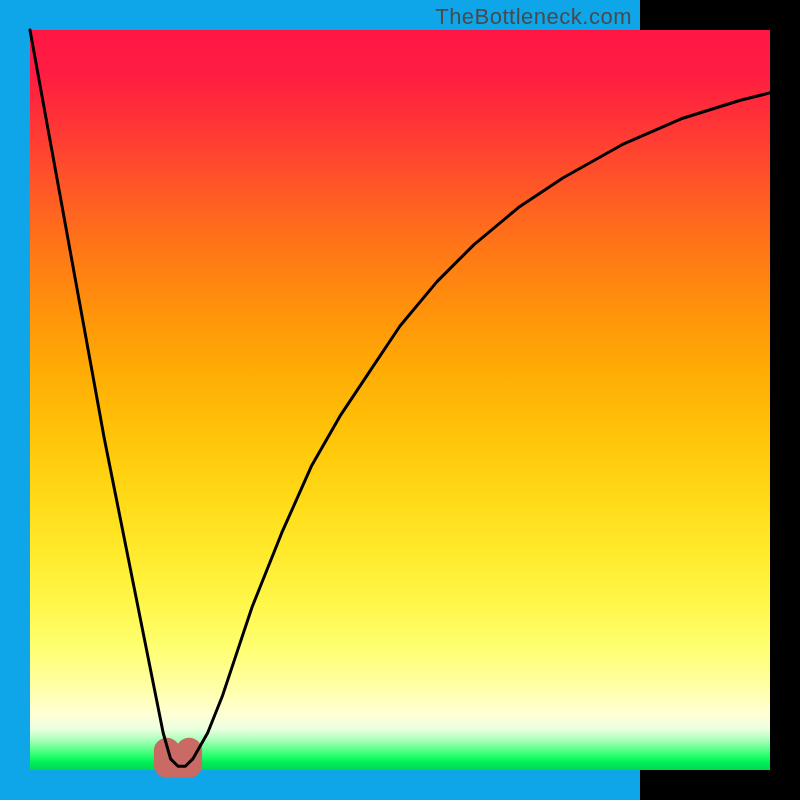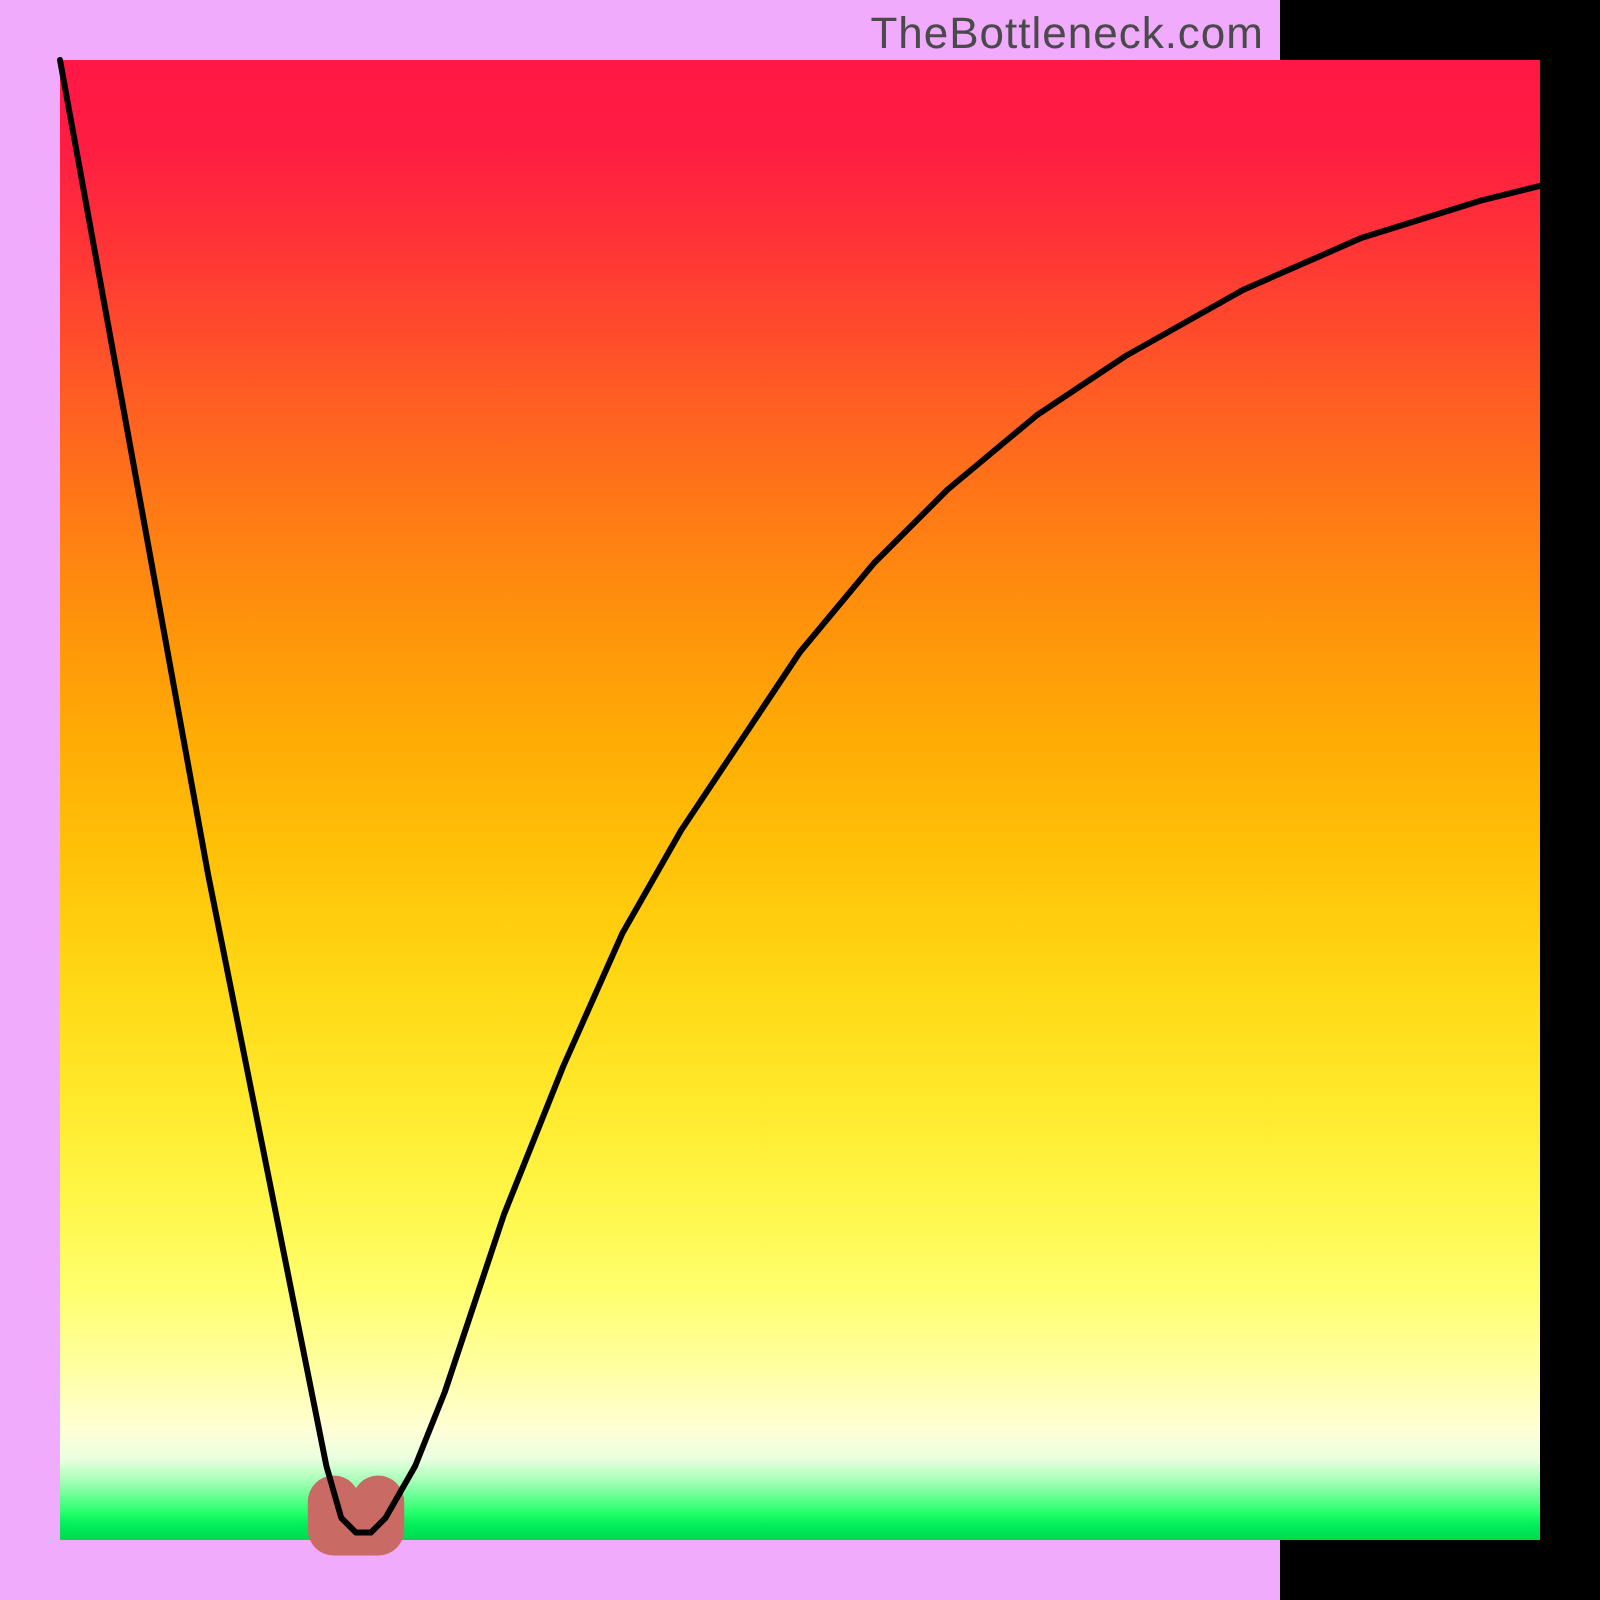--- a/index.html
+++ b/index.html
@@ -1,16 +1,16 @@
 <!DOCTYPE html>
 <html><head>
 <meta charset="utf-8">
 <style>
   html,body{margin:0;padding:0;width:800px;height:800px;overflow:hidden;background:#000;font-family:Arial,Helvetica,sans-serif}
-  .outer{position:relative;width:640px;height:800px;background:#f0abfc}
+  .outer{position:relative;width:640px;height:800px;background:#0ea5e9}
   .watermark{position:absolute;top:4px;right:8px;color:#4a4a4a;font-size:22px;font-weight:400;letter-spacing:0.5px;z-index:5}
   .plot{position:absolute;left:30px;top:30px;width:740px;height:740px;background:linear-gradient(to bottom,
     #ff1745 0%,
     #ff1d42 6%,
     #ff3a34 14%,
     #ff5a25 22%,
     #ff7816 30%,
     #ff930b 38%,
     #ffac05 46%,
     #ffc208 54%,

